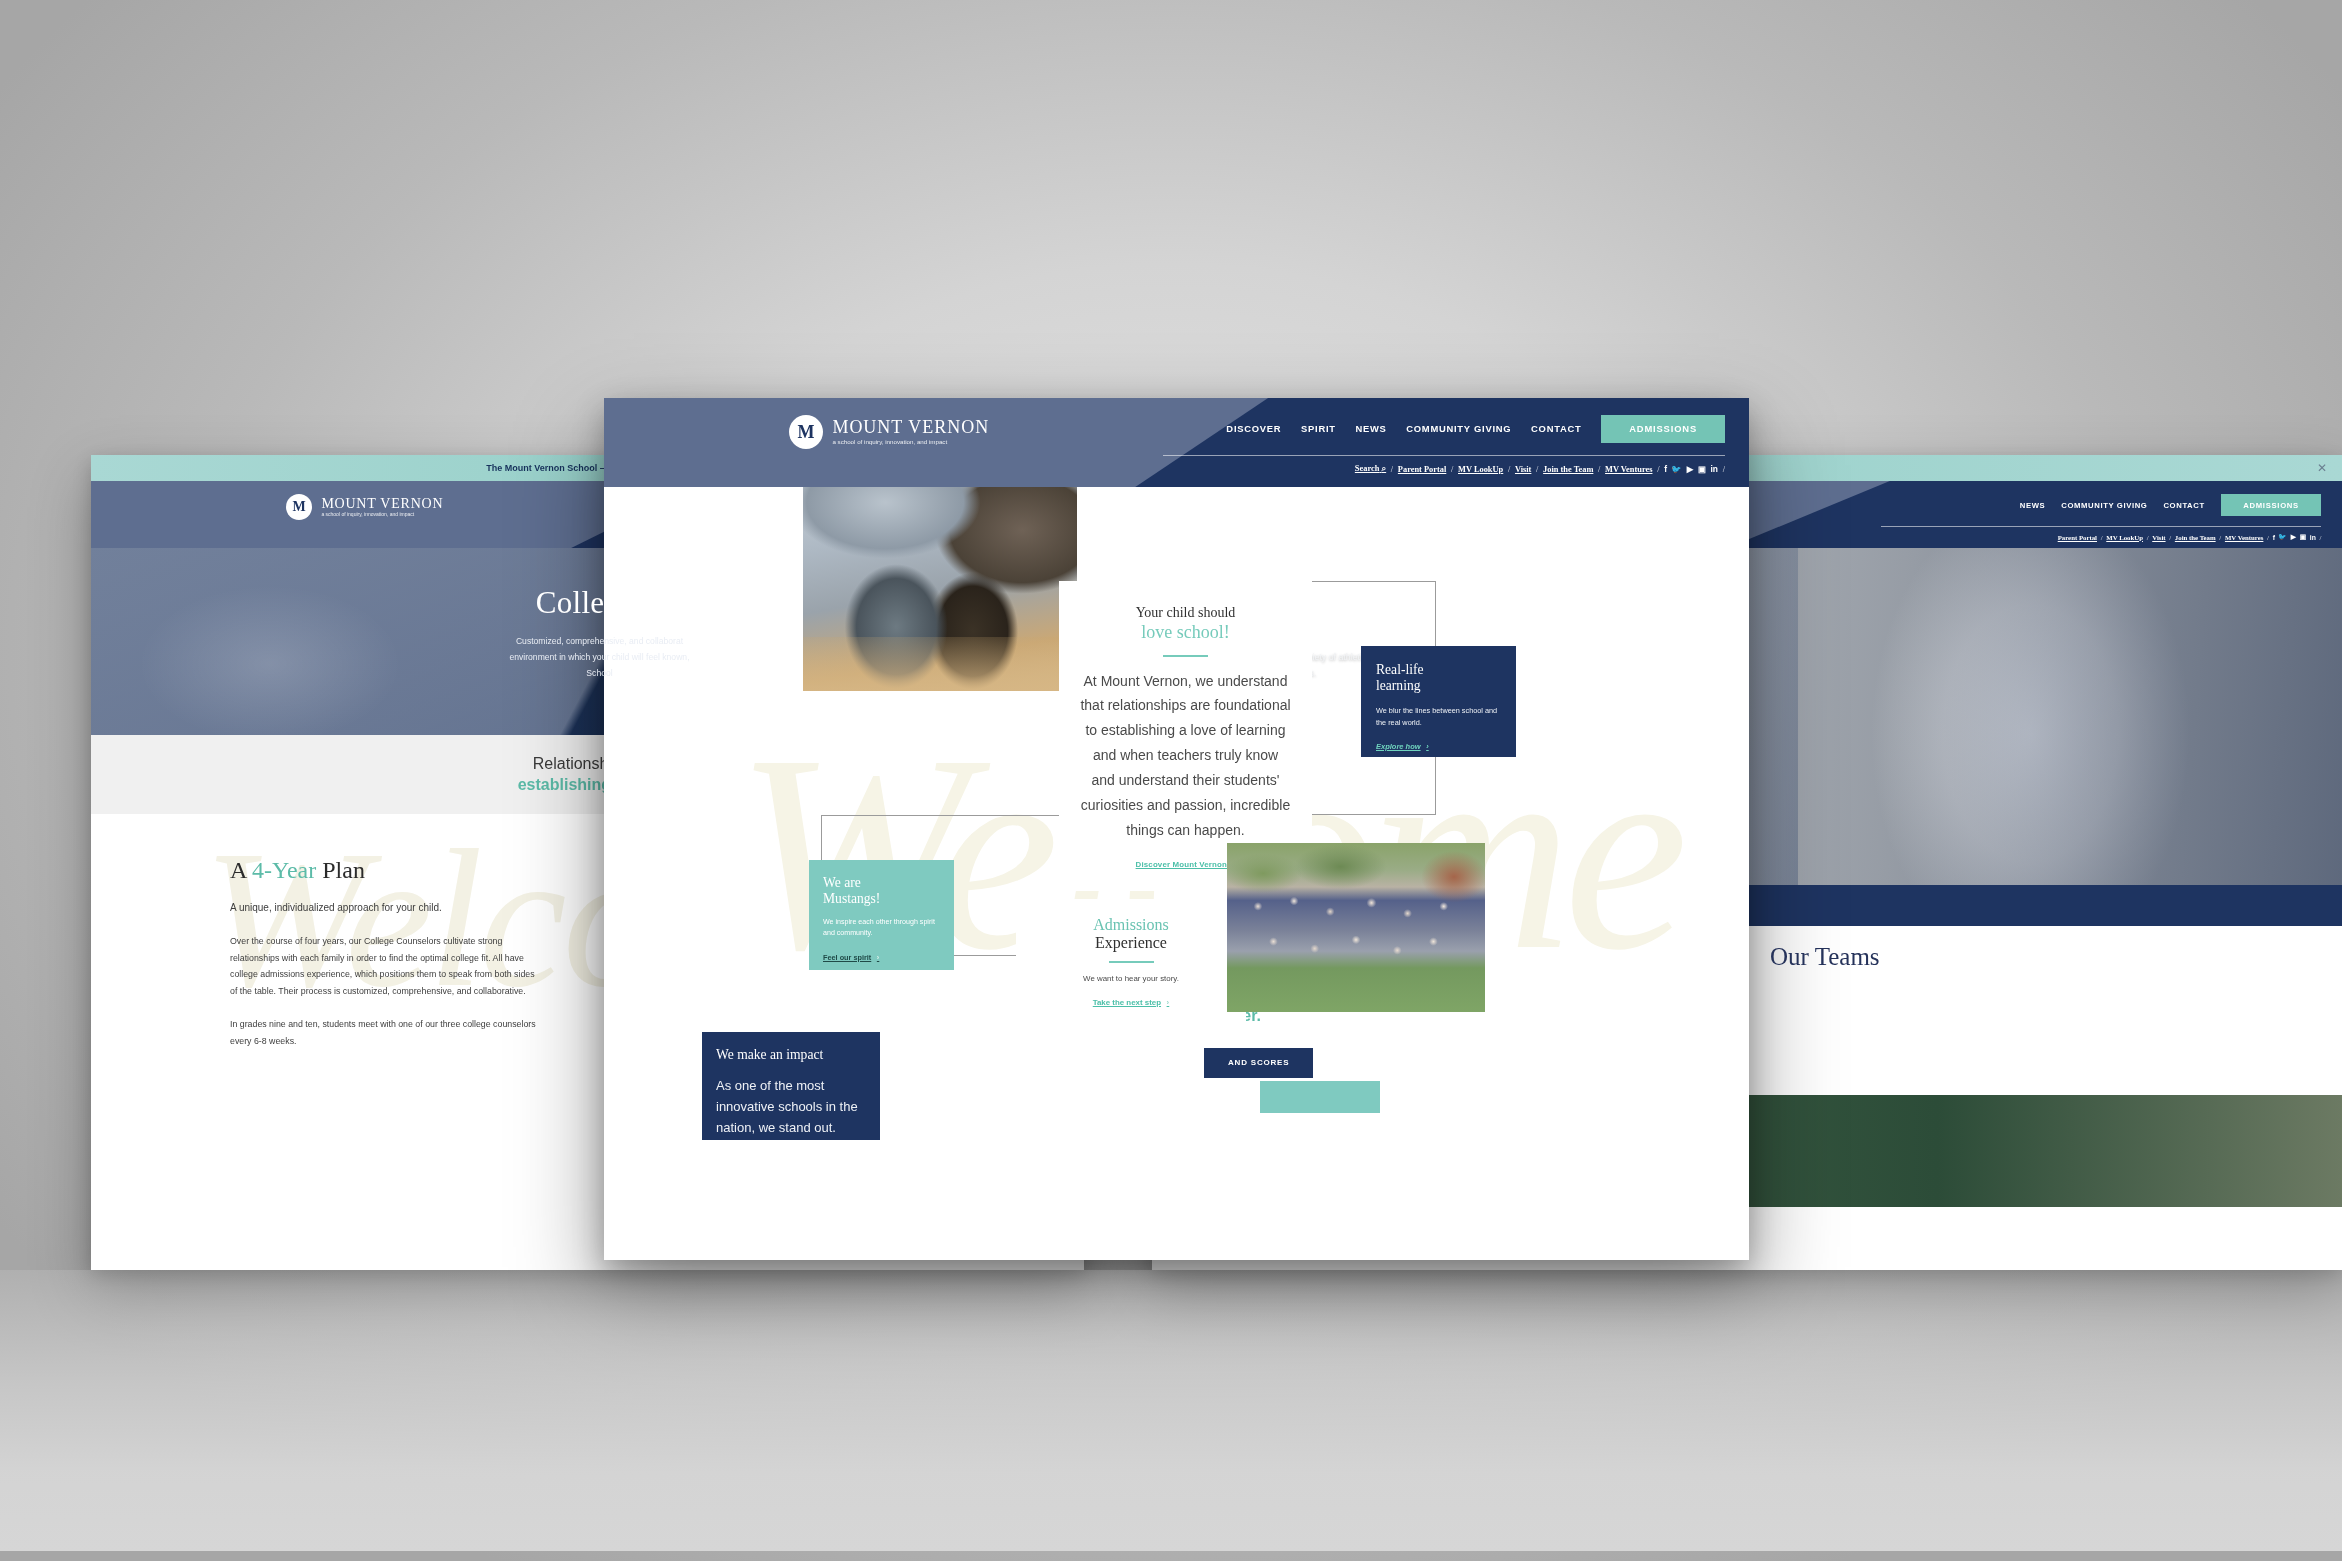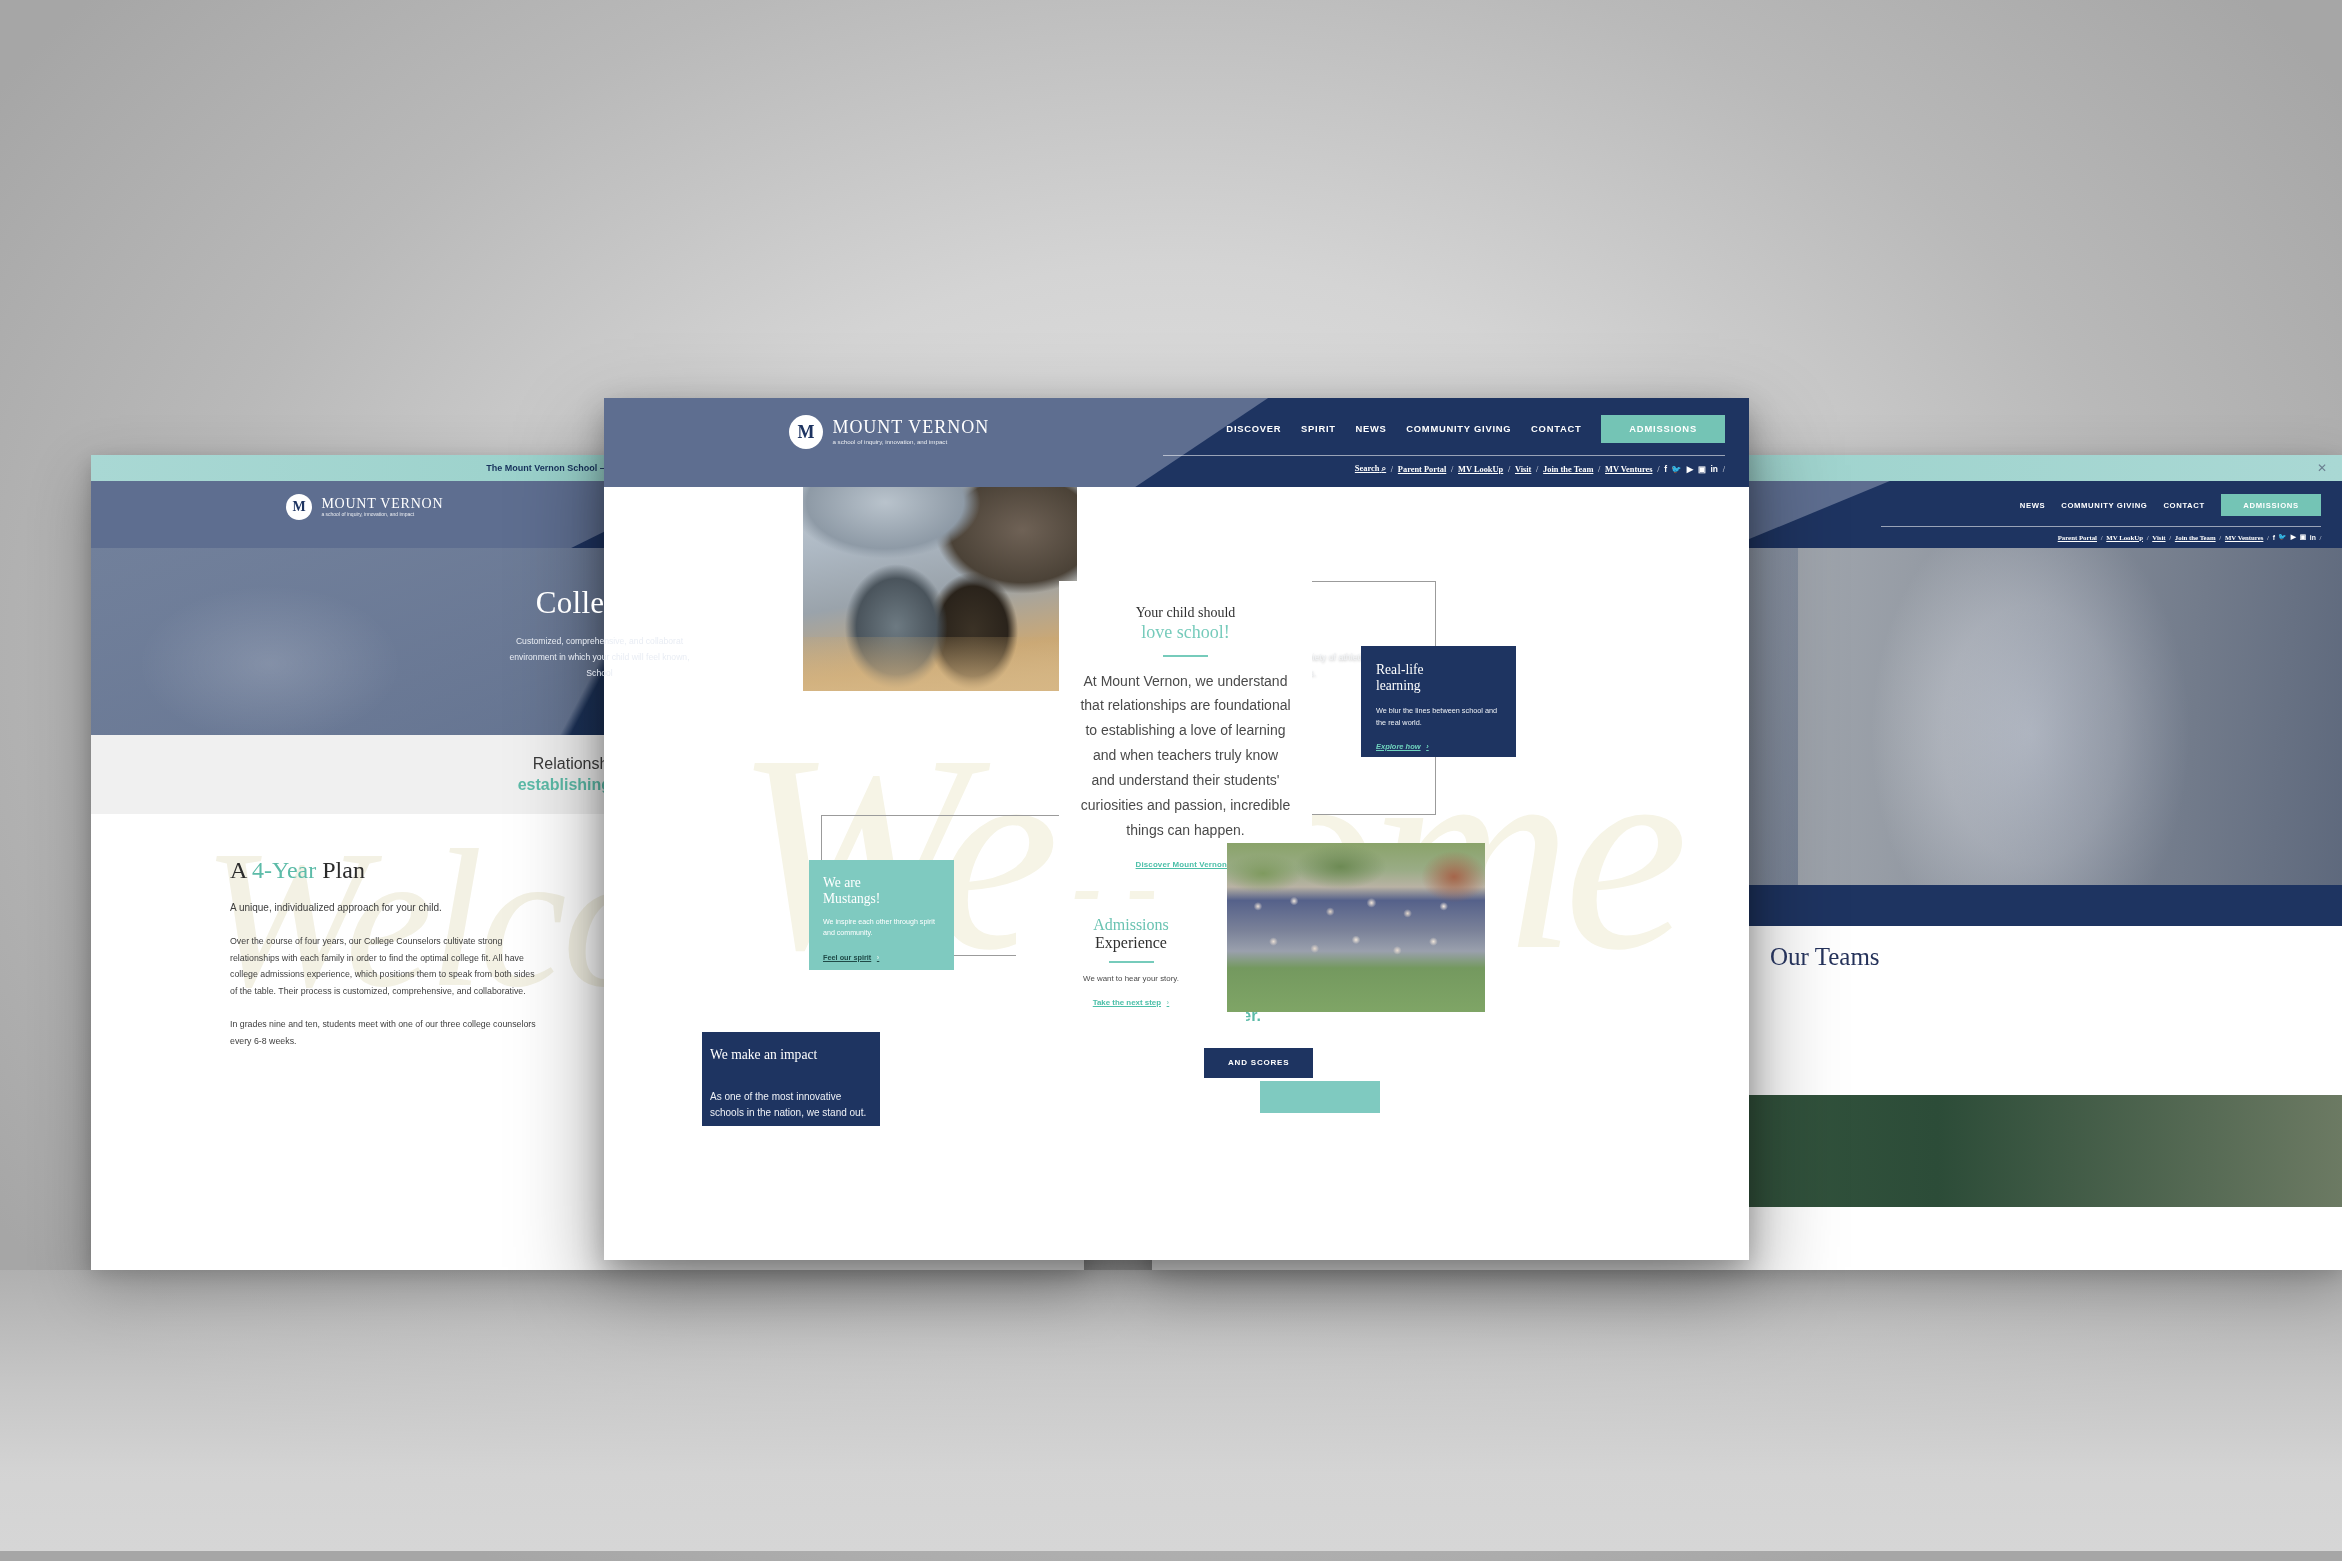--- a/index.html
+++ b/index.html
@@ -298,25 +298,25 @@
       radial-gradient(circle 6.6px at 84% 22%, #f1e7dd, transparent 65%),
       radial-gradient(circle 6.6px at 18% 62%, #eadfd4, transparent 65%),
       radial-gradient(circle 6.6px at 34% 70%, #e4d8cc, transparent 65%),
       radial-gradient(circle 6.6px at 50% 60%, #f0e6da, transparent 65%),
       radial-gradient(circle 6.6px at 66% 72%, #e7dbd0, transparent 65%),
       radial-gradient(circle 6.6px at 80% 62%, #efe5d9, transparent 65%);
   }
 
   
   .card-impact {
-    position: absolute; left: 98px; top: 545px; width: 178px; height: 94px; z-index: 5;
-    background: #1e3461; padding: 15px 8px; color: #fff;
+    position: absolute; left: 98px; top: 545px; width: 178px; height: 108px; z-index: 5;
+    background: #1e3461; padding: 15px 14px; color: #fff;
   }
   .ci-h { font-family: "Liberation Serif", serif; font-size: 13.6px; }
-  .ci-p { font-size: 10px; line-height: 1.62; margin-top: 26px; color: #eef1f6; }
+  .ci-p { font-size: 13px; line-height: 1.62; margin-top: 12px; color: #eef1f6; }
 
   .teal-chip { position: absolute; left: 656px; top: 594px; width: 120px; height: 32px; background: #7fcac0; z-index: 5; }
 
   
   .reflection {
     position: absolute; left: 0; right: 0; top: 1270px; height: 281px;
     overflow: hidden; pointer-events: none;
   }
   .refl-mask {
     position: absolute; inset: 0;

